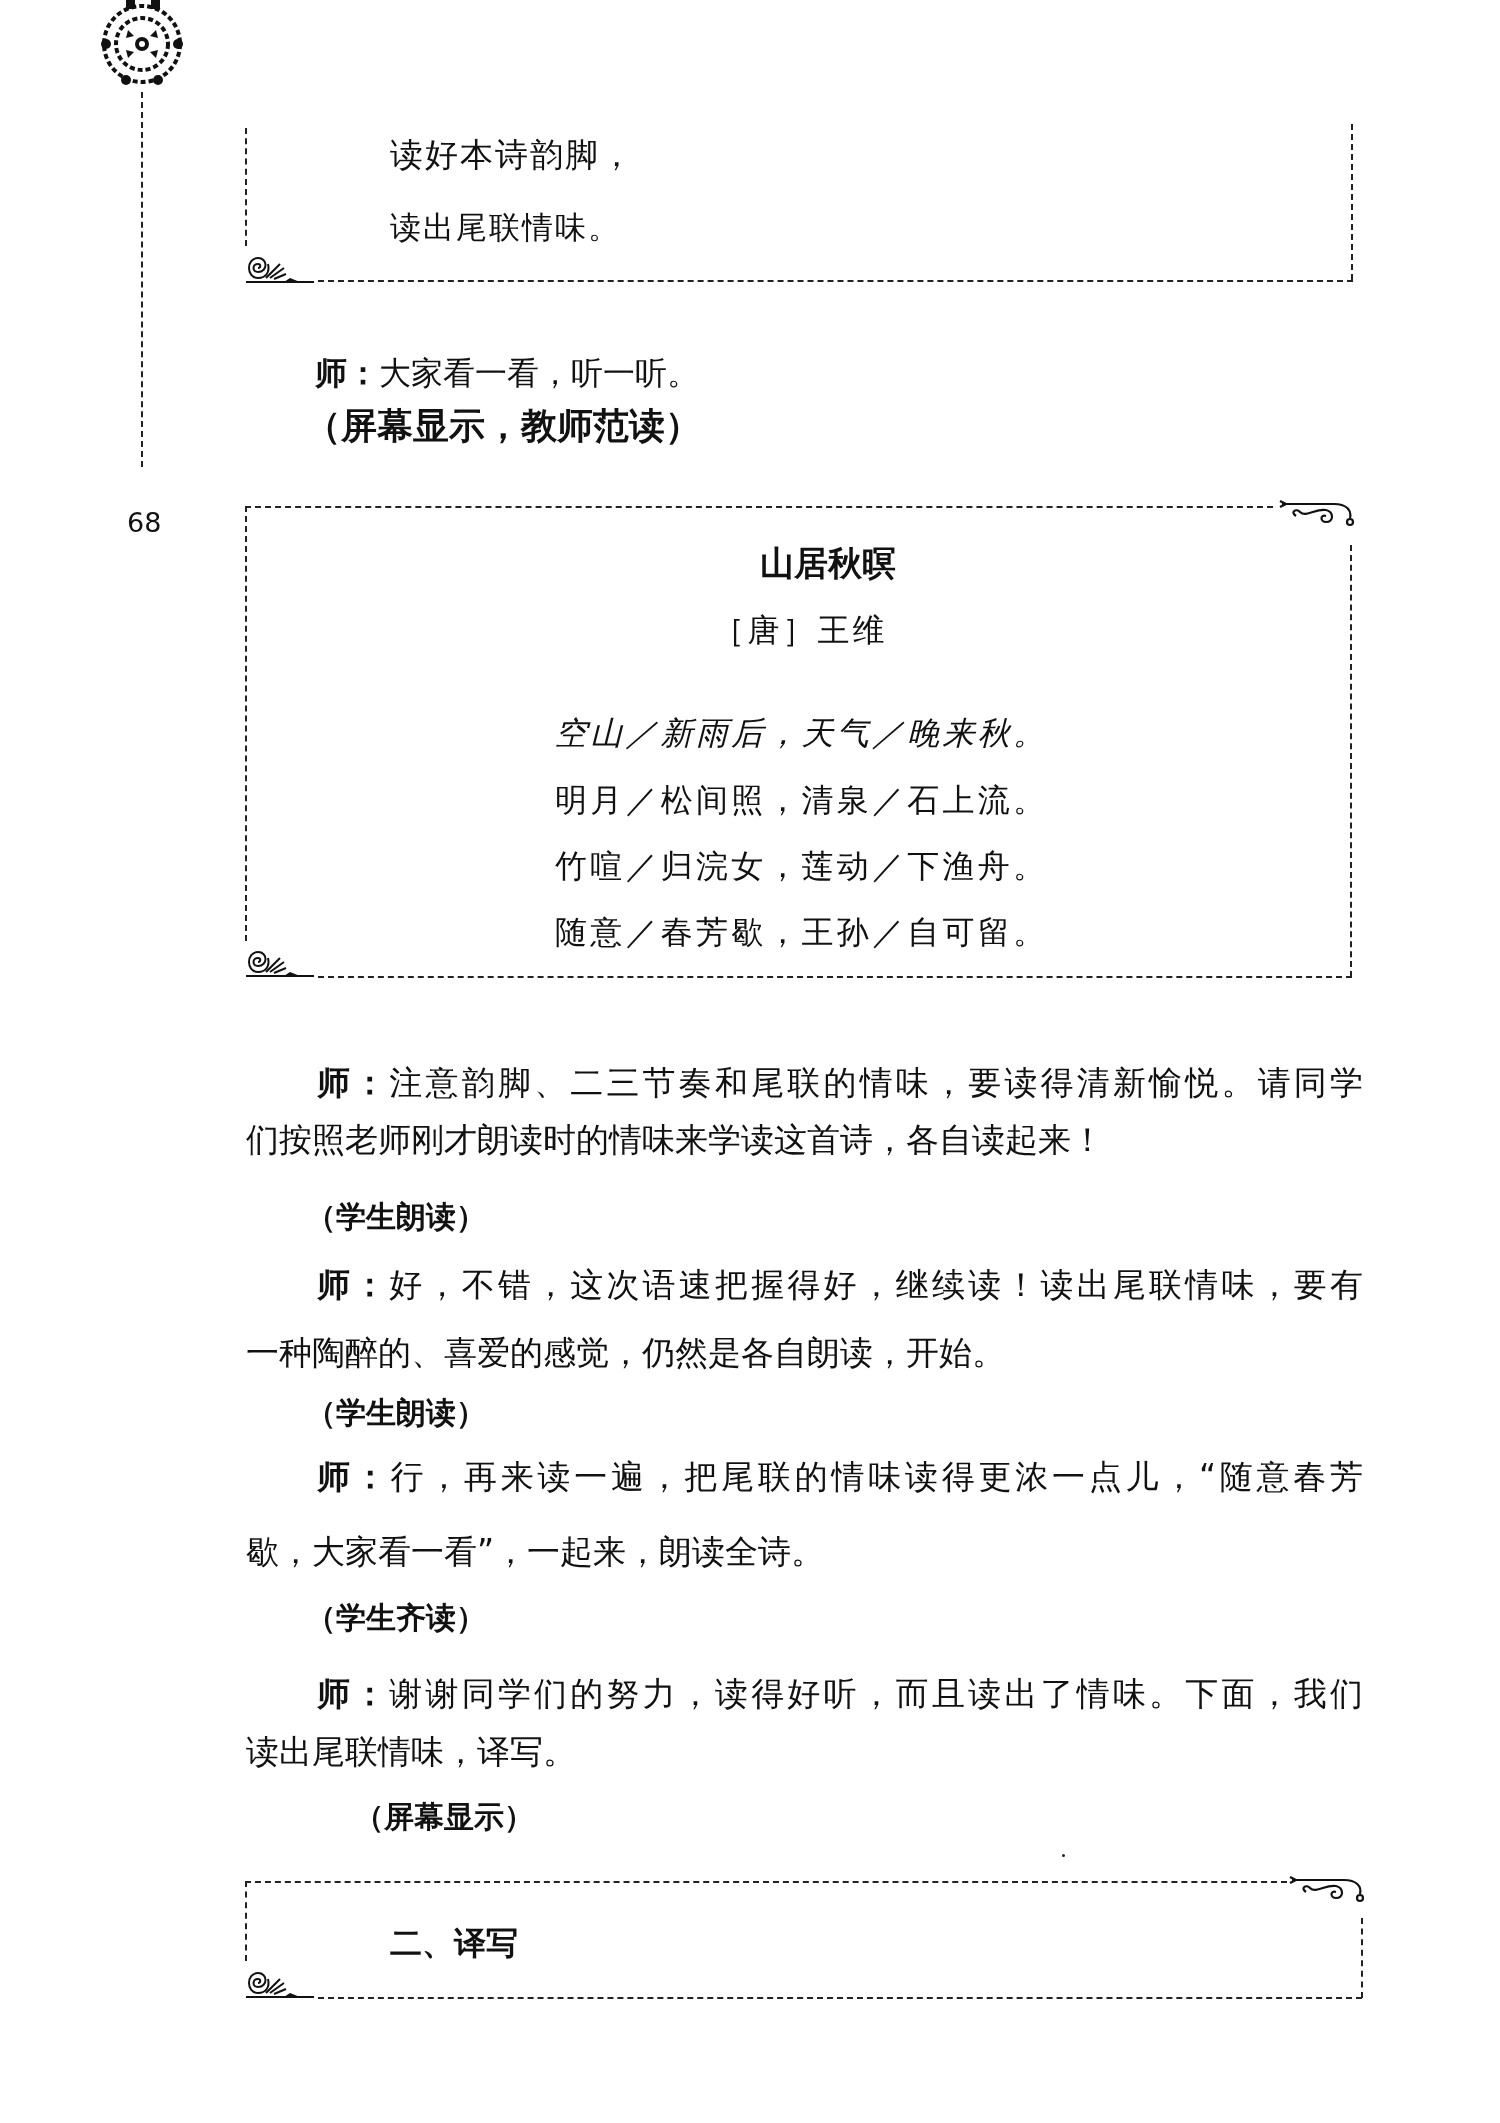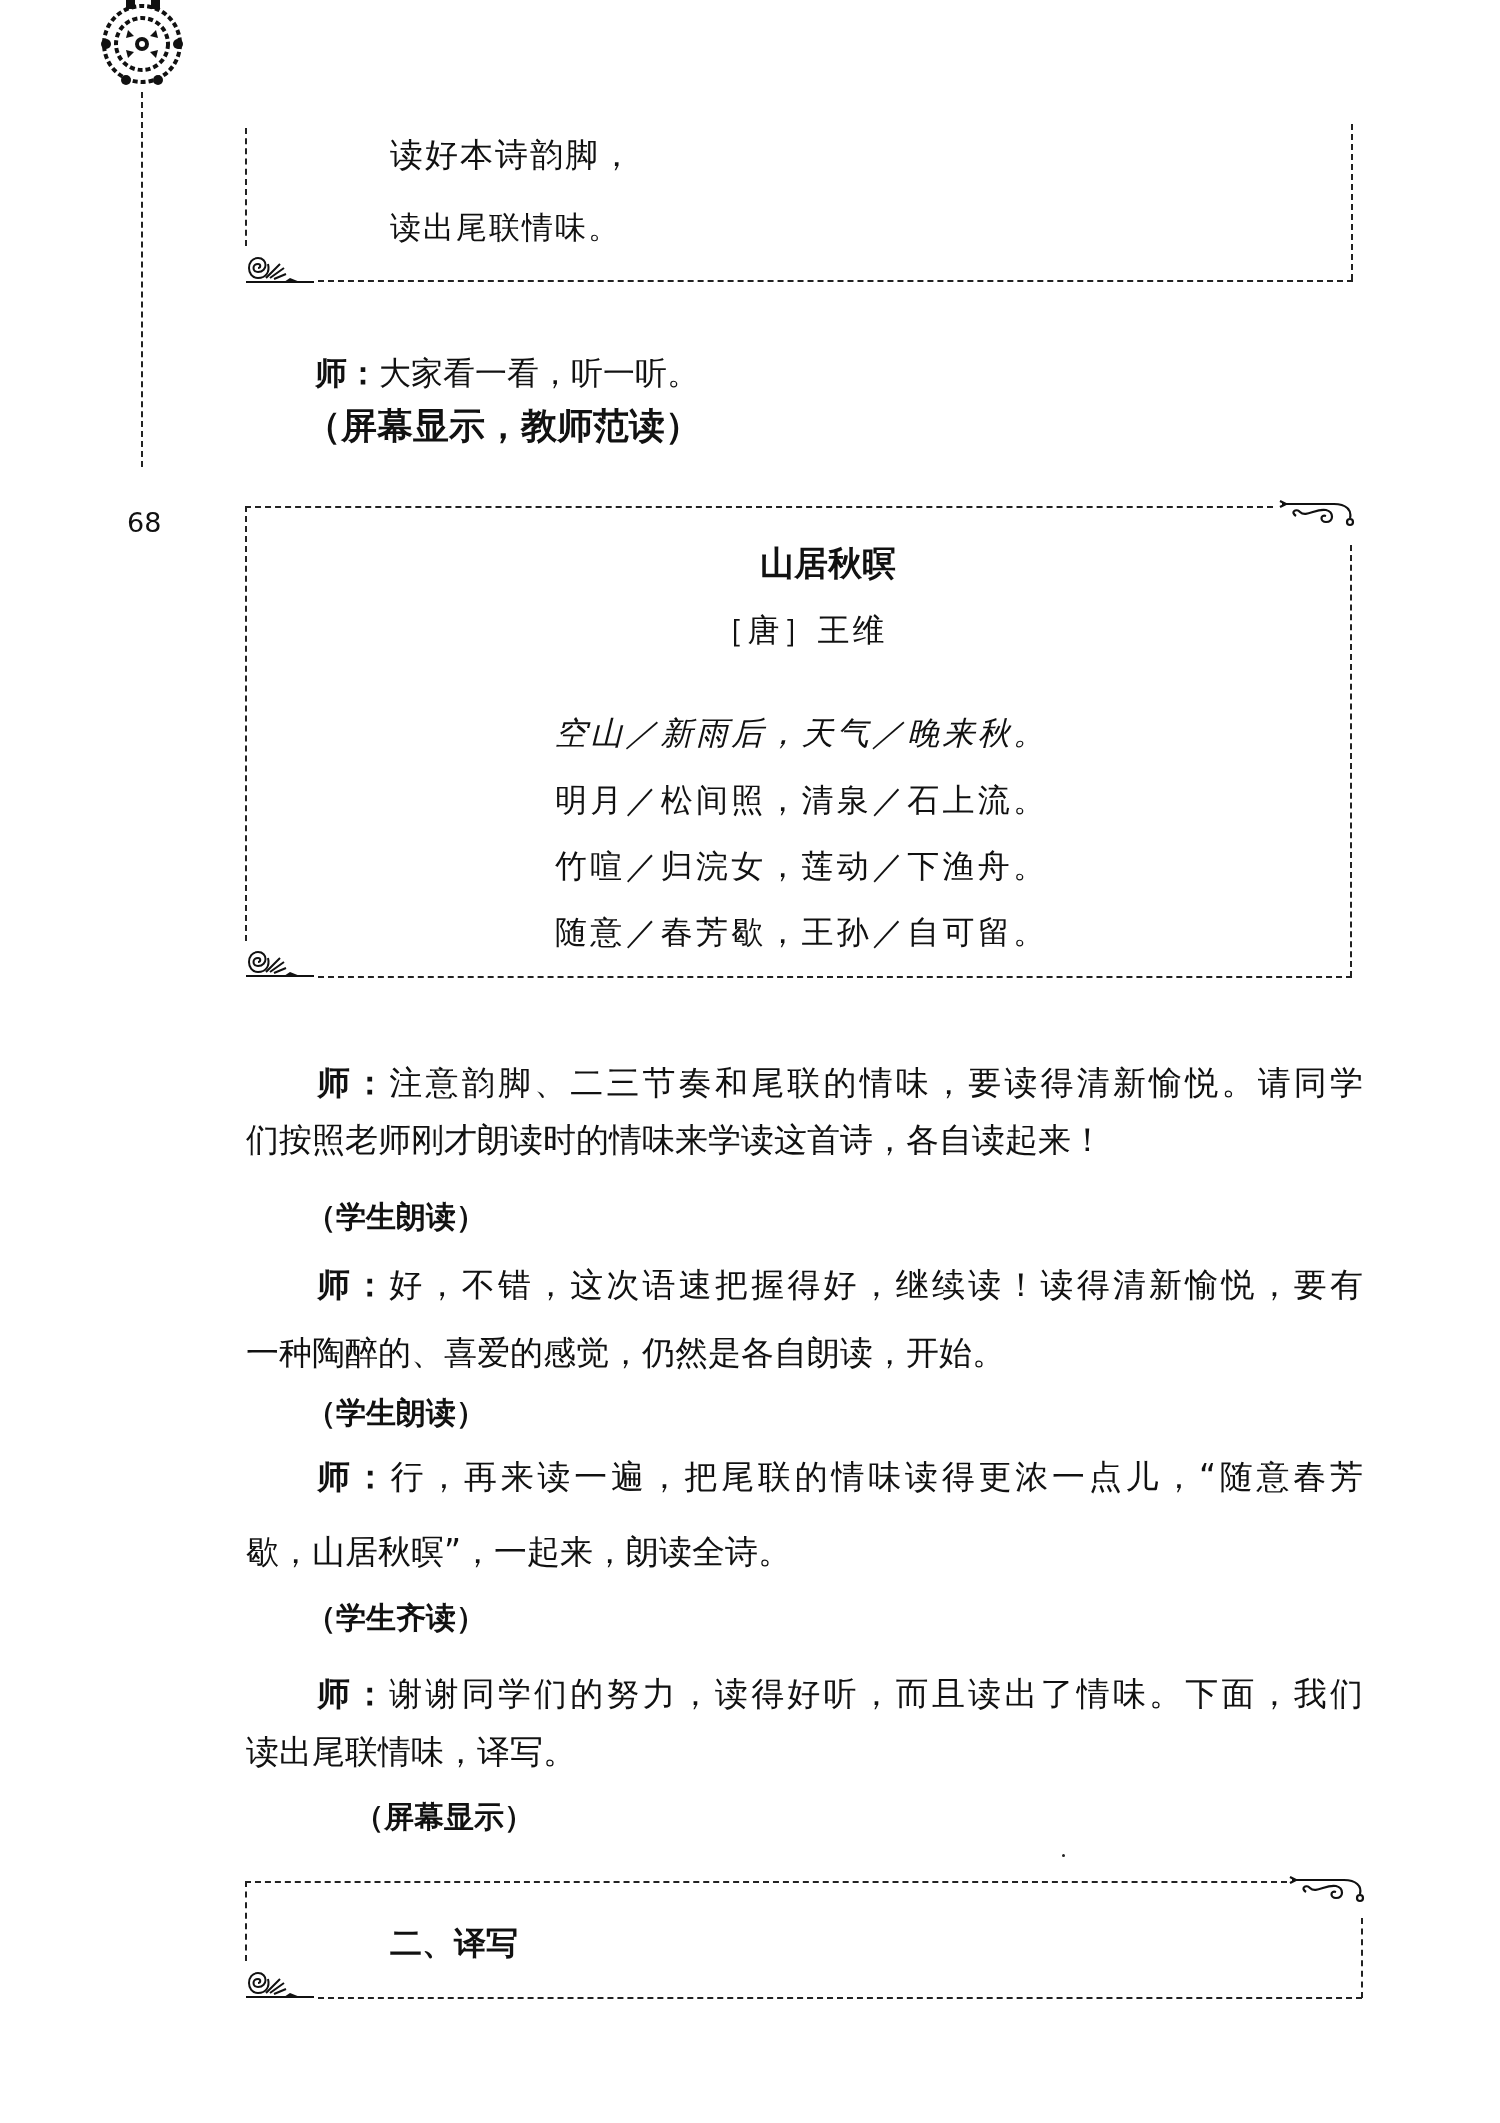--- a/index.html
+++ b/index.html
@@ -92,29 +92,29 @@
 
 <div>
 
   <div class="line just" style="left:317px;width:1046px;top:1061px;">
     <span class="speaker">师：</span><span>注意韵脚、二三节奏和尾联的情味，要读得清新愉悦。请同学</span>
   </div>
   <div class="line" style="left:246px;top:1118px;">们按照老师刚才朗读时的情味来学读这首诗，各自读起来！</div>
   <div class="line bold" style="left:306px;top:1195px;font-size:30px;">（学生朗读）</div>
 
   <div class="line just" style="left:317px;width:1046px;top:1263px;">
-    <span class="speaker">师：</span><span>好，不错，这次语速把握得好，继续读！读得清新愉悦，要有</span>
+    <span class="speaker">师：</span><span>好，不错，这次语速把握得好，继续读！读出尾联情味，要有</span>
   </div>
   <div class="line" style="left:246px;top:1331px;">一种陶醉的、喜爱的感觉，仍然是各自朗读，开始。</div>
   <div class="line bold" style="left:306px;top:1391px;font-size:30px;">（学生朗读）</div>
 
   <div class="line just" style="left:317px;width:1046px;top:1455px;">
     <span class="speaker">师：</span><span>行，再来读一遍，把尾联的情味读得更浓一点儿，“随意春芳</span>
   </div>
-  <div class="line" style="left:246px;top:1530px;">歇，山居秋暝”，一起来，朗读全诗。</div>
+  <div class="line" style="left:246px;top:1530px;">歇，大家看一看”，一起来，朗读全诗。</div>
   <div class="line bold" style="left:306px;top:1596px;font-size:30px;">（学生齐读）</div>
 
   <div class="line just" style="left:317px;width:1046px;top:1656px;margin-top:16px;">
     <span class="speaker">师：</span><span>谢谢同学们的努力，读得好听，而且读出了情味。下面，我们</span>
   </div>
   <div class="line" style="left:246px;top:1730px;">读出尾联情味，译写。</div>
   <div class="line bold" style="left:306px;top:1795px;font-size:30px;margin-left:48px;">（屏幕显示）</div>
 </div>
 
 <div class="abs" style="left:1062px;top:1854px;width:3px;height:3px;background:#222;border-radius:50%;"></div>

